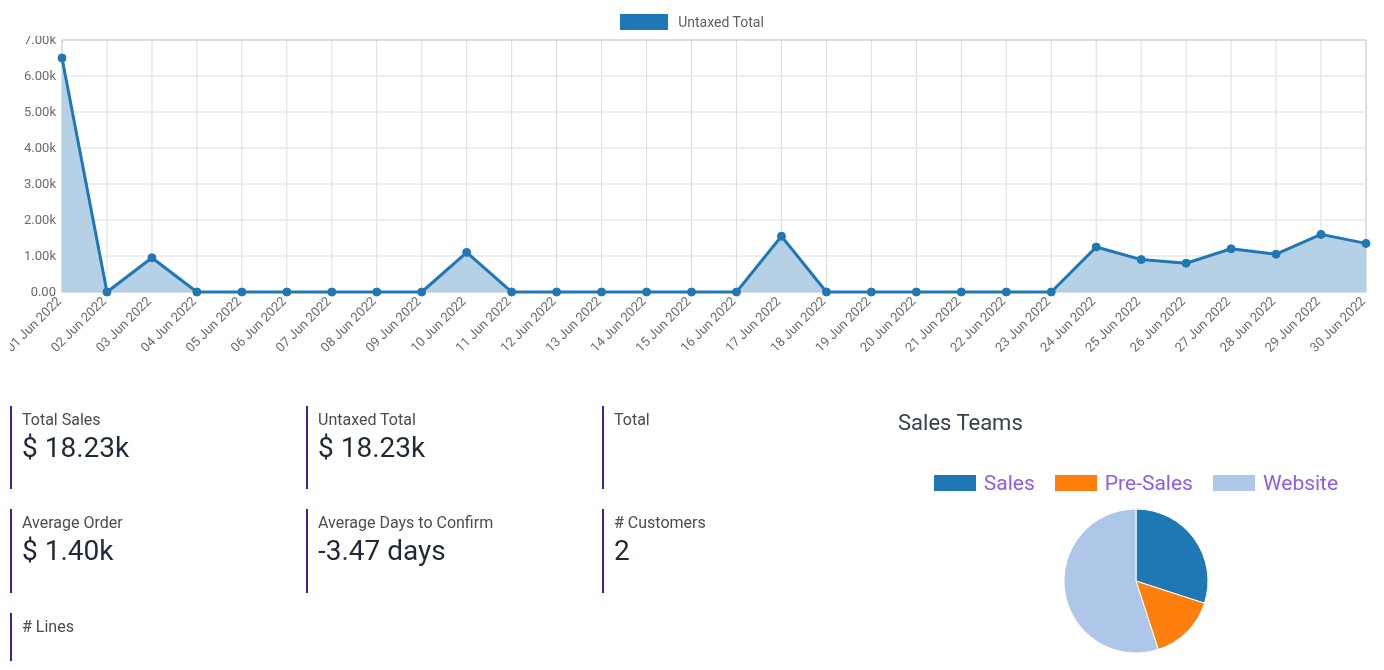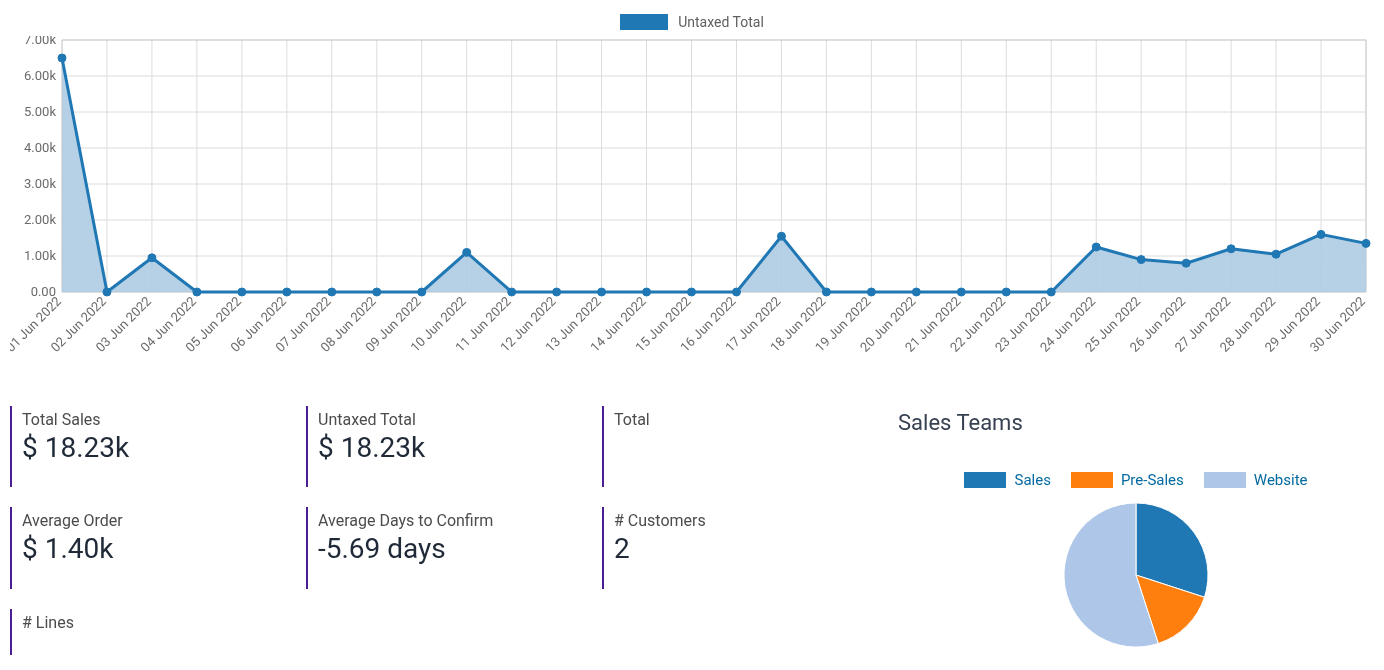--- a/index.html
+++ b/index.html
@@ -92,22 +92,22 @@
   .sales-teams-title {
     font-size: 22px;
     color: #374151;
     margin: 4px 0 8px 0;
   }
   .pie-legend {
     display: flex;
     flex-wrap: wrap;
     justify-content: center;
     gap: 28px 20px;
-    font-size: 15px;
-    color: #0369a1;
+    font-size: 21px;
+    color: #8b5cf6;
     margin-bottom: 6px;
   }
   .pie-legend .item { display:flex; align-items:center; gap:8px;}
   .pie-sw {
     width: 42px; height: 16px; display:inline-block;
   }
   .pie-wrap { display:flex; justify-content:center; }
 </style>
 </head>
 <body>
@@ -270,21 +270,21 @@
           </svg>
       </div>
     </div>
 
     <div class="kpi">
       <div class="kpi-label">Average Order</div>
       <div class="kpi-value">$ 1.40k</div>
     </div>
     <div class="kpi">
       <div class="kpi-label">Average Days to Confirm</div>
-      <div class="kpi-value">-5.69 days</div>
+      <div class="kpi-value">-3.47 days</div>
     </div>
     <div class="kpi">
       <div class="kpi-label"># Customers</div>
       <div class="kpi-value">2</div>
     </div>
 
     <div class="kpi" style="margin-bottom:0;">
       <div class="kpi-label"># Lines</div>
     </div>
     <div></div>

